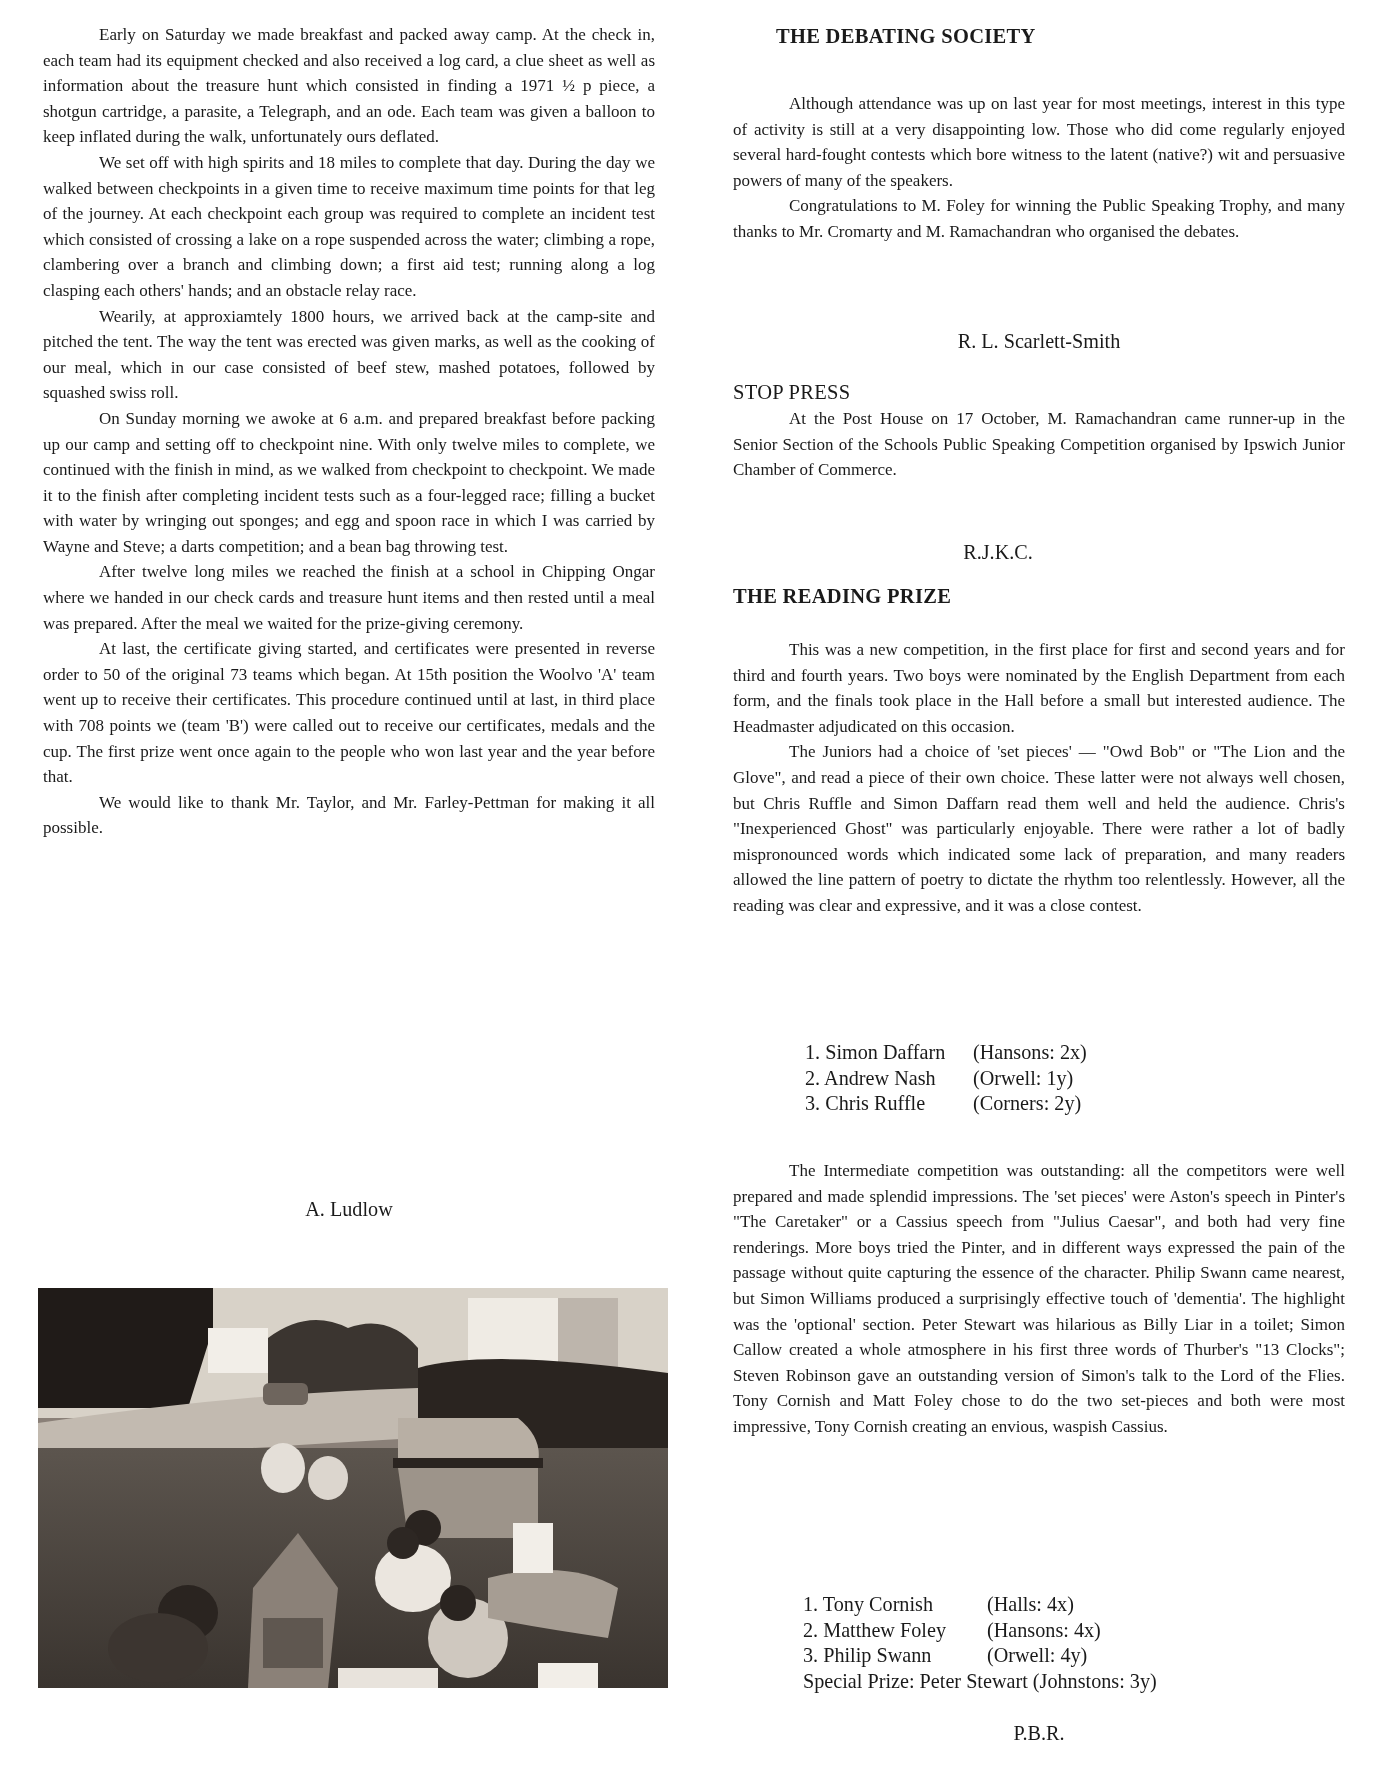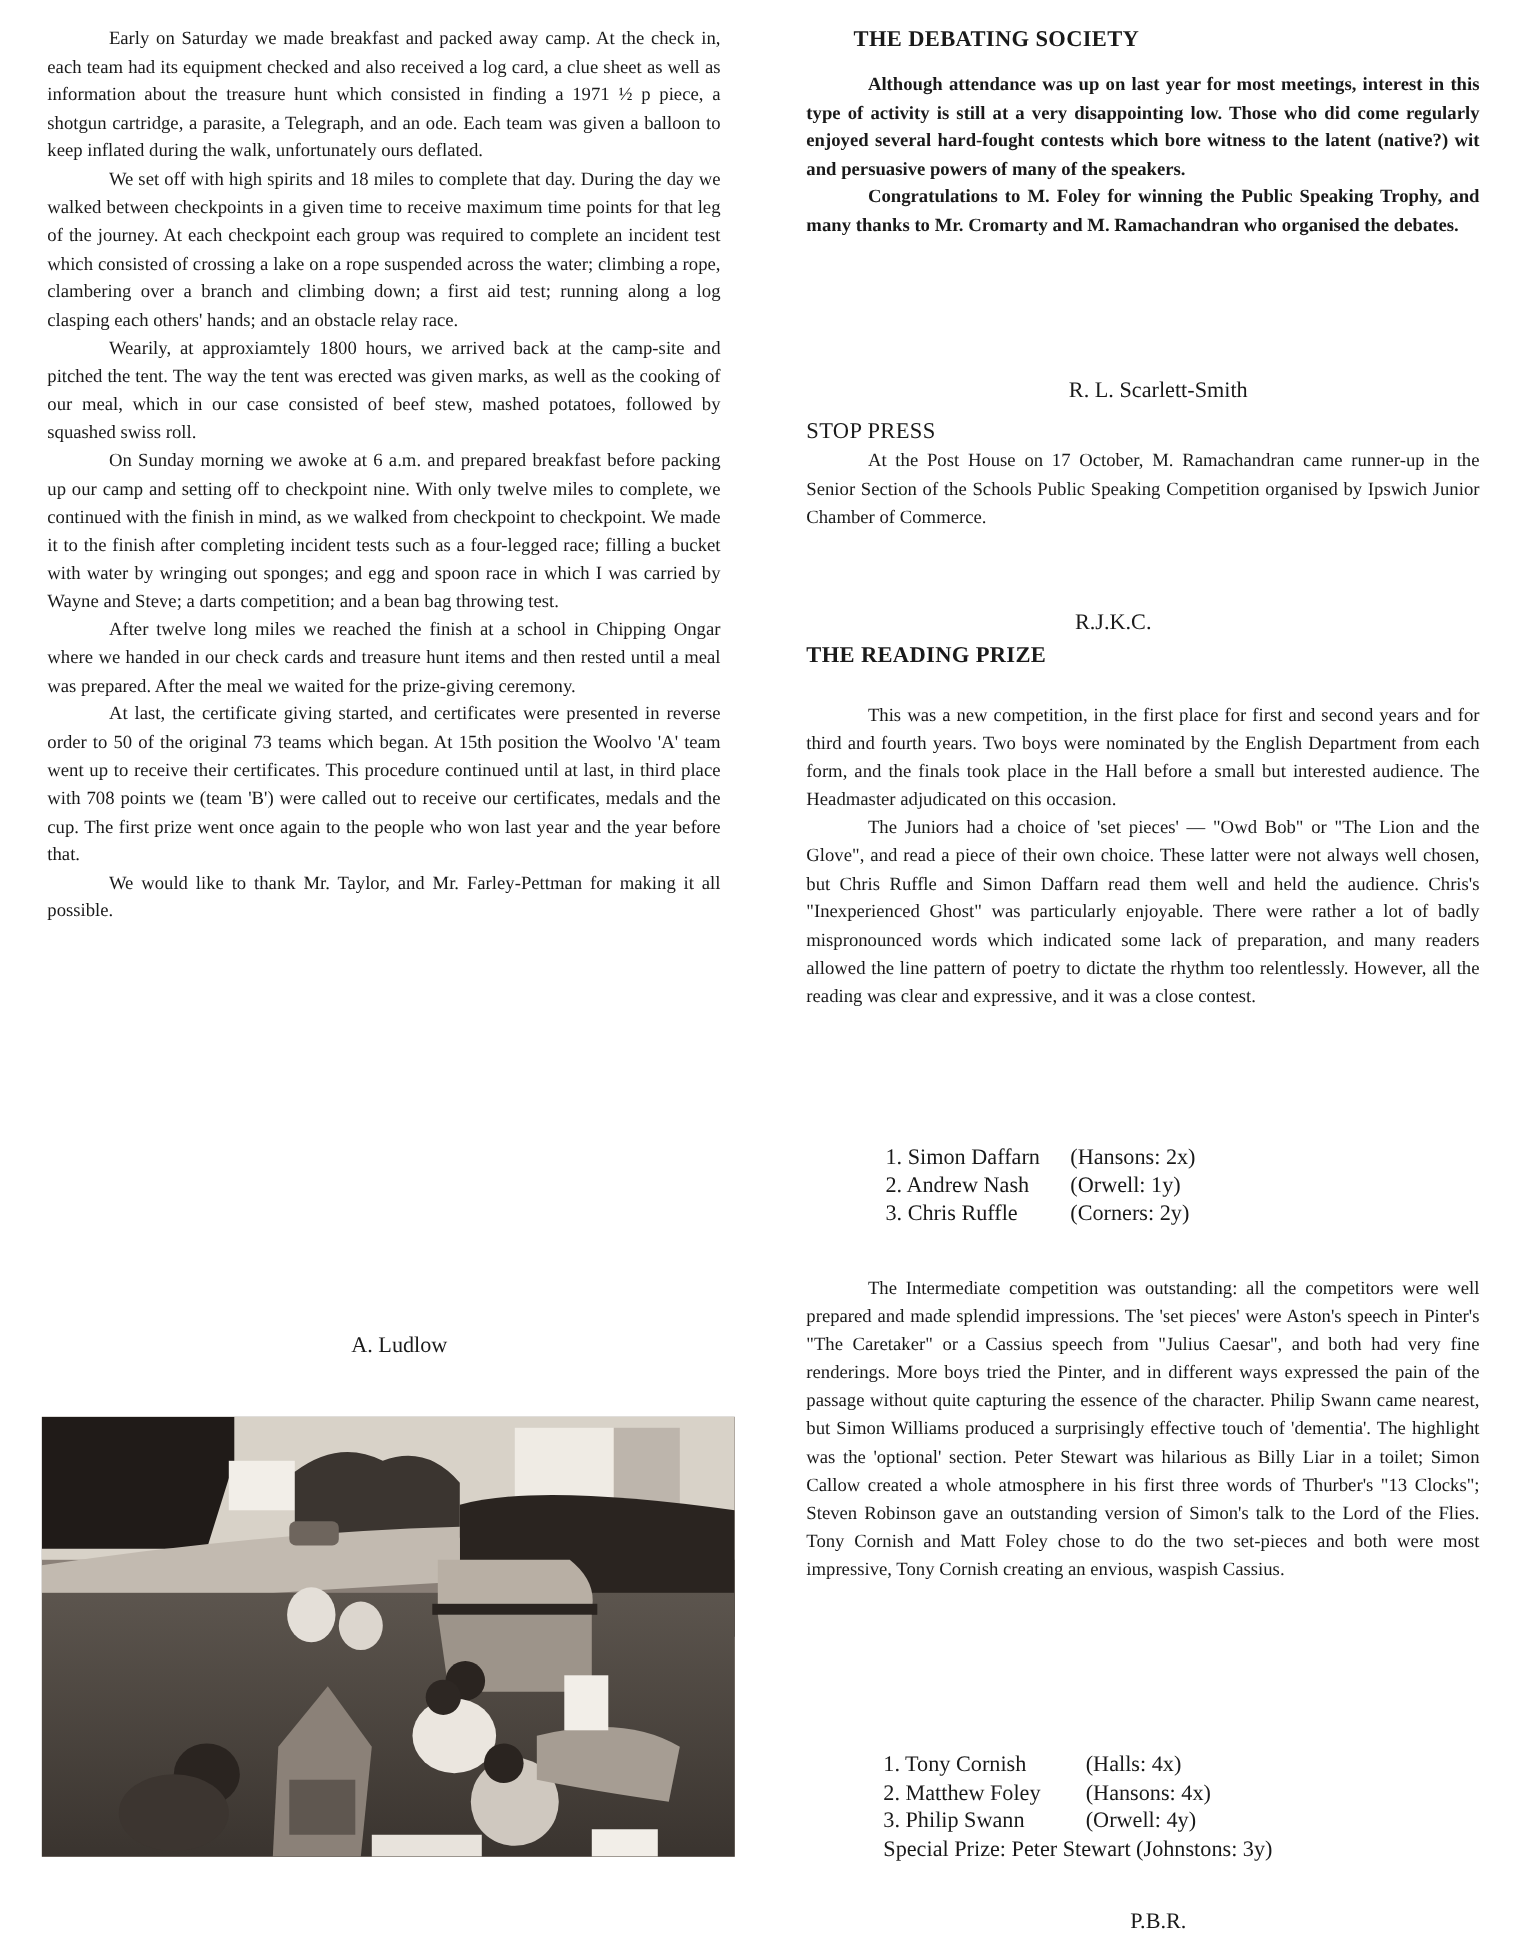--- a/index.html
+++ b/index.html
@@ -7,21 +7,21 @@
     width: 1400px; height: 1775px; position: relative; overflow: hidden;
     background: #ffffff; color: #1a1a1a;
     font-family: "Liberation Serif", "DejaVu Serif", serif;
   }
   .col { position: absolute; font-size: 17px; line-height: 25.6px; }
   .left { left: 43px; width: 612px; top: 22px; }
   .right { left: 733px; width: 612px; }
   .p { margin: 0; text-align: justify; text-indent: 56px; hyphens: manual; }
   .h { position: absolute; font-weight: bold; font-size: 20.5px; letter-spacing: 0.3px; margin: 0; }
   .h.plain { font-weight: normal; }
-  .sig { position: absolute; text-align: center; font-size: 20.2px; margin: 14px; }
+  .sig { position: absolute; text-align: center; font-size: 20.2px; margin: 0; }
   .list { position: absolute; font-size: 20.2px; line-height: 25.6px; }
   .list .row { display: flex; white-space: nowrap; margin-left: 16px; }
   .list .name { display: inline-block; }
   .photo {
     position: absolute; left: 38px; top: 1288px; width: 630px; height: 400px; overflow: hidden;
     background: #6a6058;
   }
   .photo svg { display: block; width: 100%; height: 100%; }
 </style>
 </head>
@@ -84,21 +84,21 @@
     <ellipse cx="430" cy="350" rx="40" ry="40" fill="#cfc8bf"></ellipse>
     <circle cx="420" cy="315" r="18" fill="#2a2420"></circle>
     <path d="M450 290 Q530 270 580 300 L570 350 Q500 340 450 330 Z" fill="#a69d93"></path>
     <rect x="475" y="235" width="40" height="50" fill="#f2eee8"></rect>
     <path d="M300 380 H400 V400 H300 Z" fill="#e8e3dc"></path>
     <path d="M500 375 H560 V400 H500 Z" fill="#f2eee8"></path>
   </svg>
 </div>
 
 <h2 class="h" style="left:776px;top:25px;">THE DEBATING SOCIETY</h2>
-<div class="col right" style="top:64px;font-weight:bold;">
+<div class="col right" style="top:91px;">
   <p class="p">Although attendance was up on last year for most meetings, interest in this type of activity is still at a very disappointing low. Those who did come regularly enjoyed several hard-fought contests which bore witness to the latent (native?) wit and persuasive powers of many of the speakers.</p>
   <p class="p">Congratulations to M. Foley for winning the Public Speaking Trophy, and many thanks to Mr. Cromarty and M. Ramachandran who organised the debates.</p>
 </div>
 <p class="sig" style="left:733px;width:612px;top:330px;">R. L. Scarlett-Smith</p>
 
 <h2 class="h plain" style="left:733px;top:381px;">STOP PRESS</h2>
 <div class="col right" style="top:406px;">
   <p class="p">At the Post House on 17 October, M. Ramachandran came runner-up in the Senior Section of the Schools Public Speaking Competition organised by Ipswich Junior Chamber of Commerce.</p>
 </div>
 <p class="sig" style="left:692px;width:612px;top:541px;">R.J.K.C.</p>

